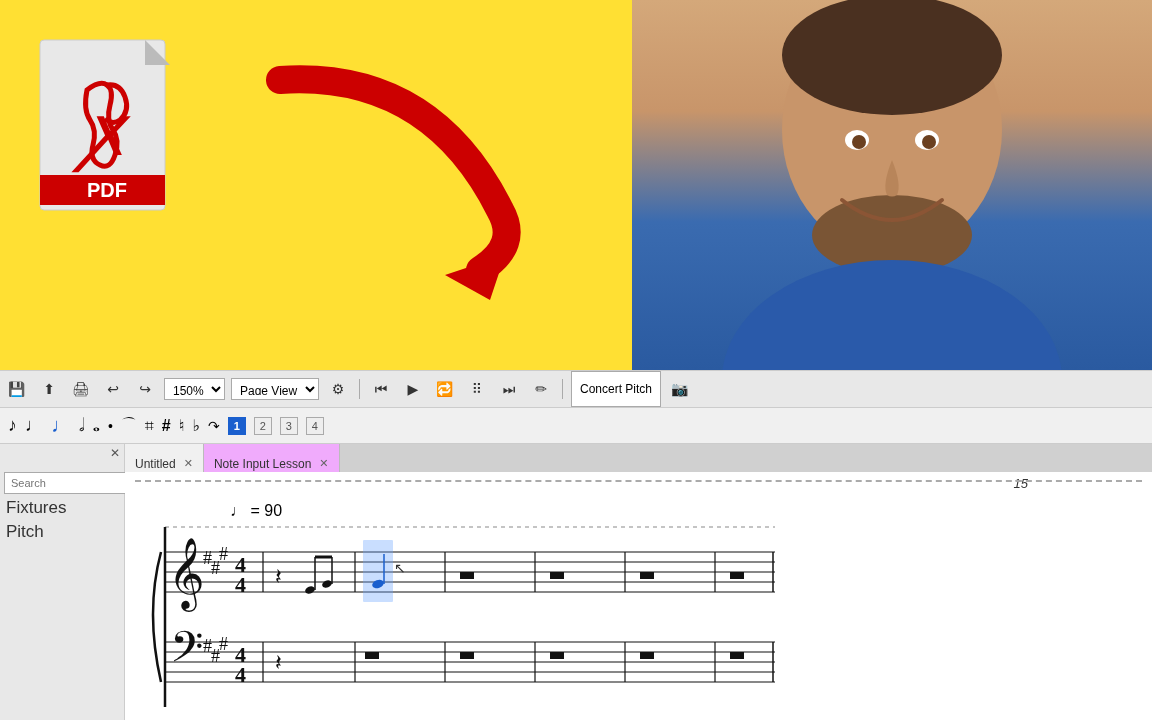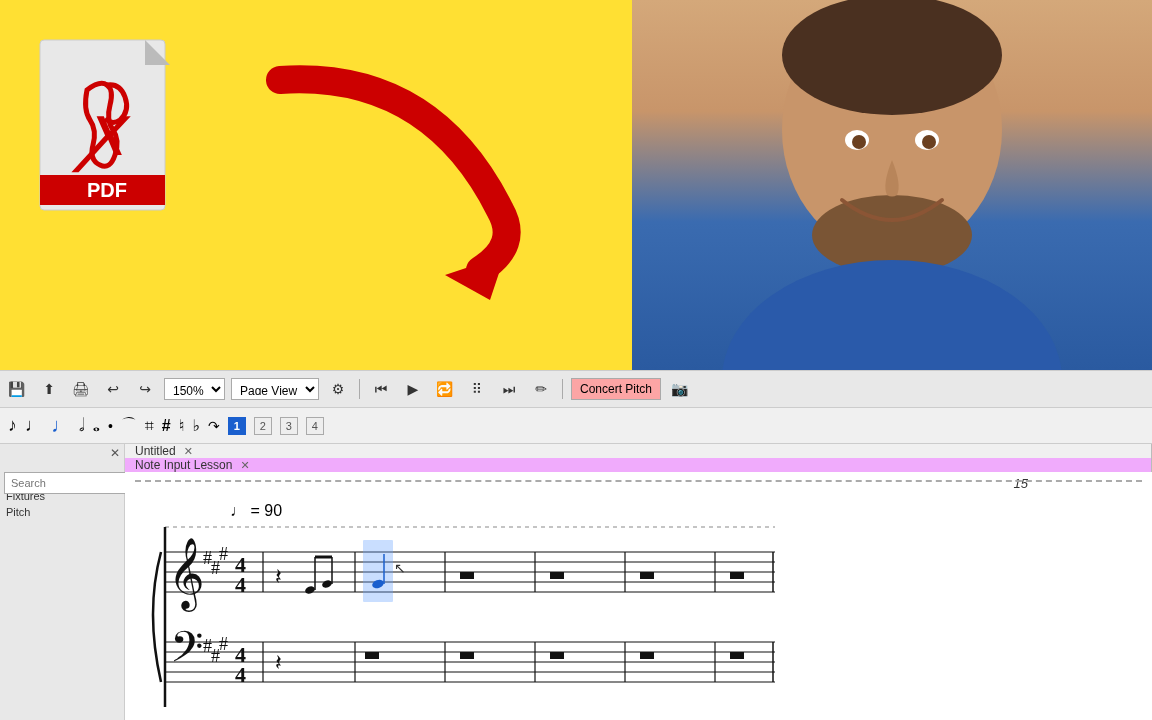--- a/index.html
+++ b/index.html
@@ -91,25 +91,25 @@
 
     .toolbar-divider {
       width: 1px;
       height: 20px;
       background: #aaa;
       margin: 0 2px;
     }
 
     .concert-pitch-btn {
       font-size: 12px;
-      background: #fca5a5;
+      background: #ffffff;
       border: 1px solid #aaa;
       padding: 2px 8px;
       cursor: pointer;
-      height: 22px;
+      height: 36px;
     }
 
     
     .notes-toolbar {
       position: absolute;
       top: 408px;
       left: 0;
       width: 1152px;
       background: #f0f0f0;
       border-bottom: 1px solid #ccc;
@@ -124,21 +124,20 @@
     .tab-bar {
       position: absolute;
       top: 444px;
       left: 125px;
       width: 1027px;
       height: 40px;
       background: #d0d0d0;
       display: flex;
       align-items: stretch;
       border-bottom: 1px solid #999;
-      flex-direction: column;
     }
 
     .tab {
       display: flex;
       align-items: center;
       padding: 0 10px;
       font-size: 12px;
       cursor: pointer;
       background: #f0abfc;
       border-right: 1px solid #bbb;
@@ -184,21 +183,21 @@
       left: 4px;
       width: 136px;
       height: 22px;
       border: 1px solid #aaa;
       background: white;
       padding: 2px 6px;
       font-size: 11px;
     }
 
     .sidebar-item {
-      font-size: 11px;
+      font-size: 17px;
       color: #333;
       padding: 2px 6px;
       cursor: pointer;
     }
 
     
     .score-area {
       position: absolute;
       top: 472px;
       left: 125px;

